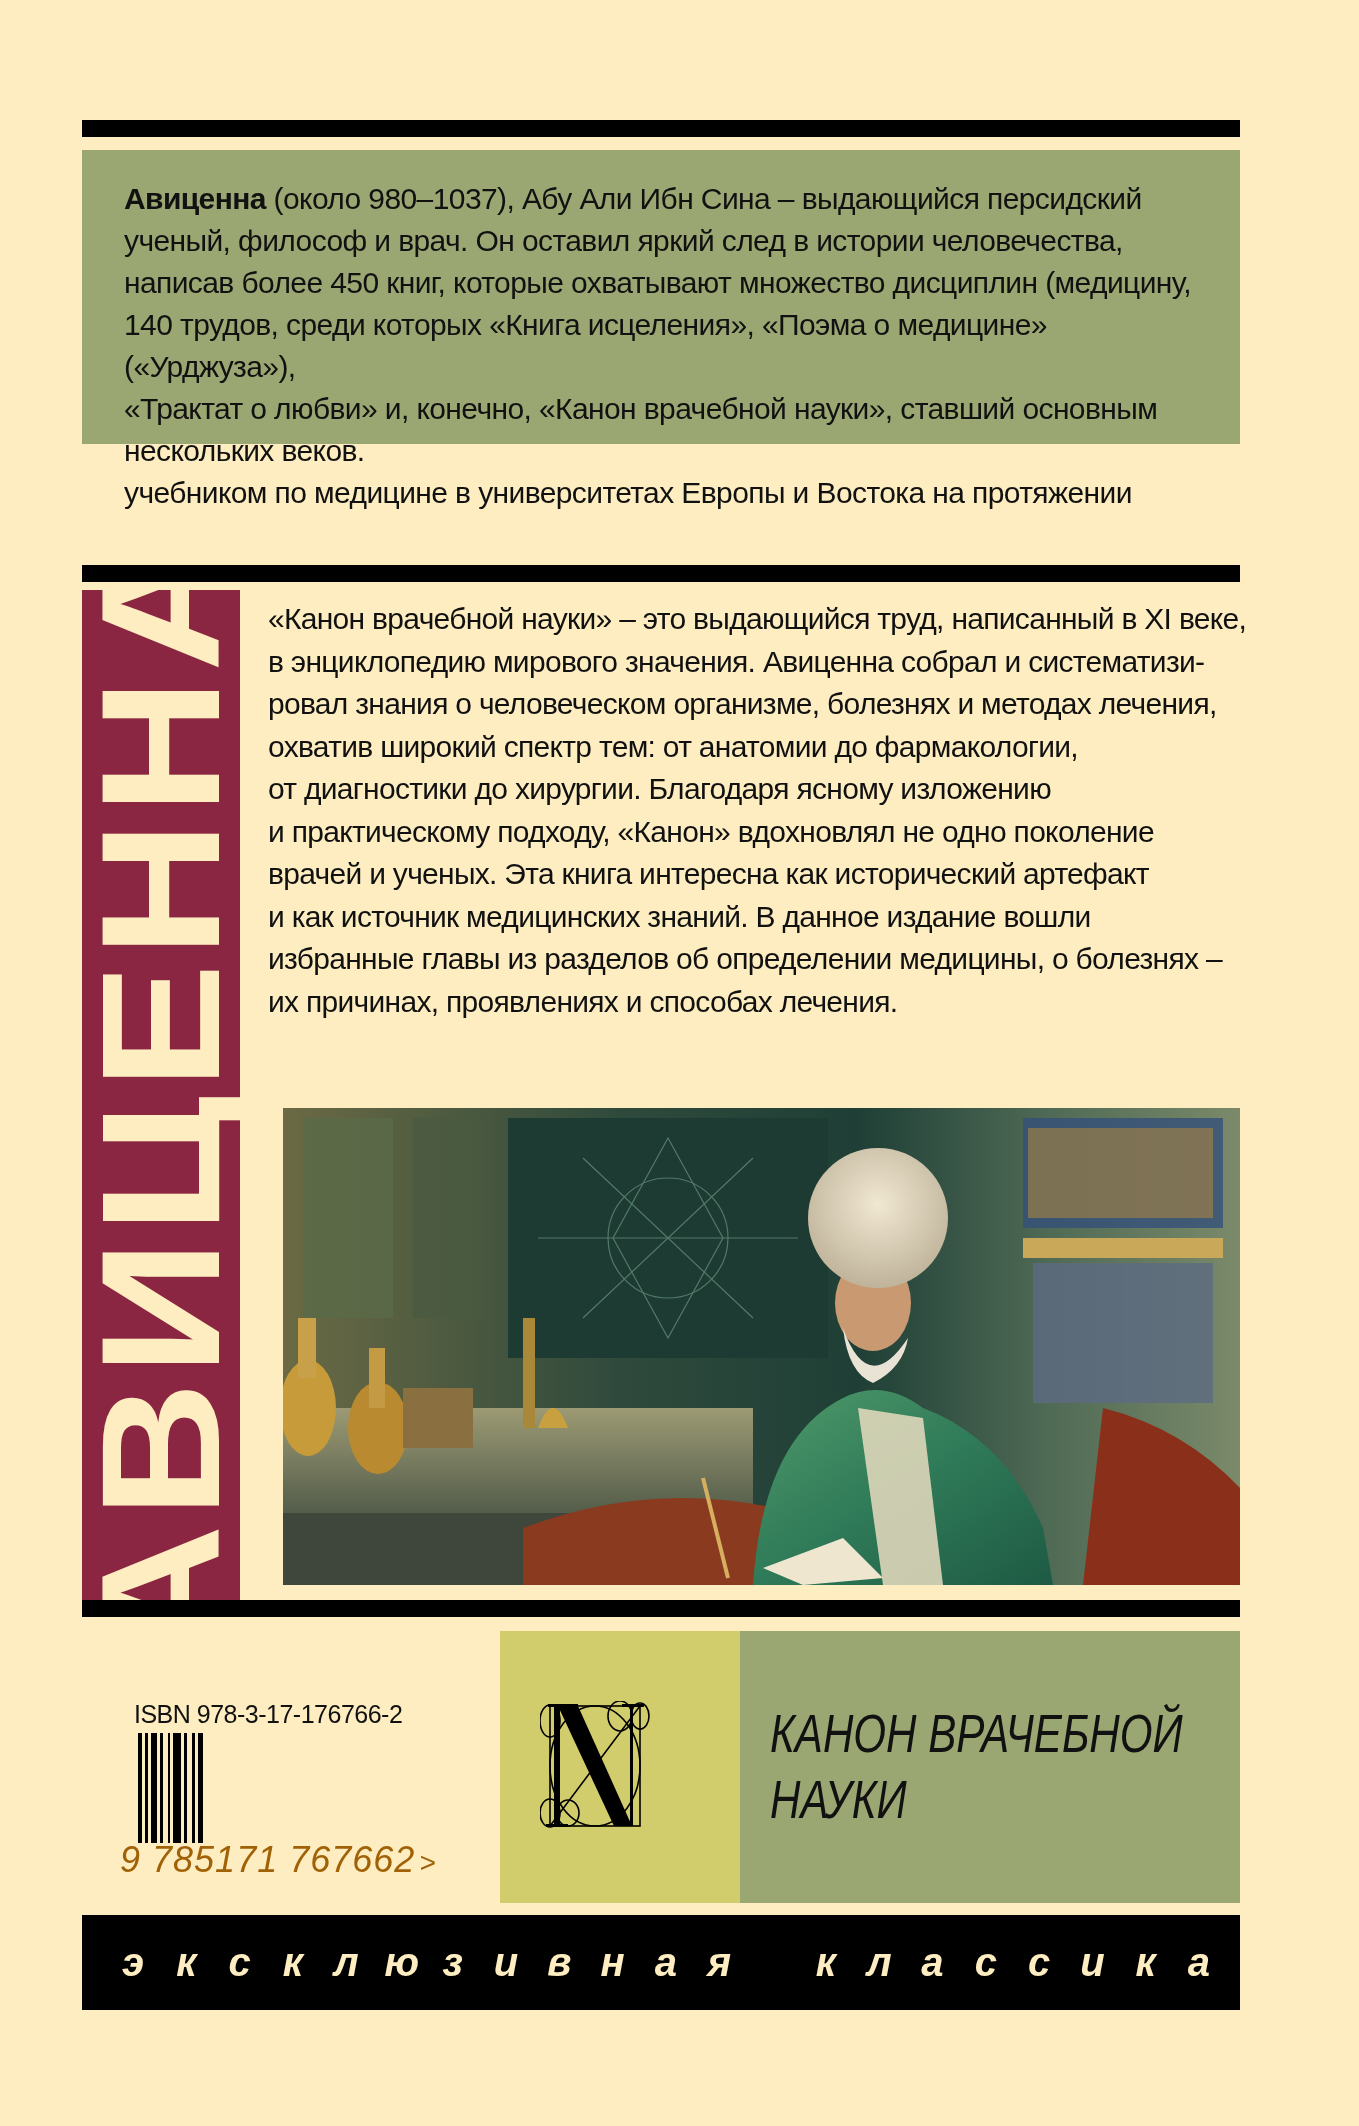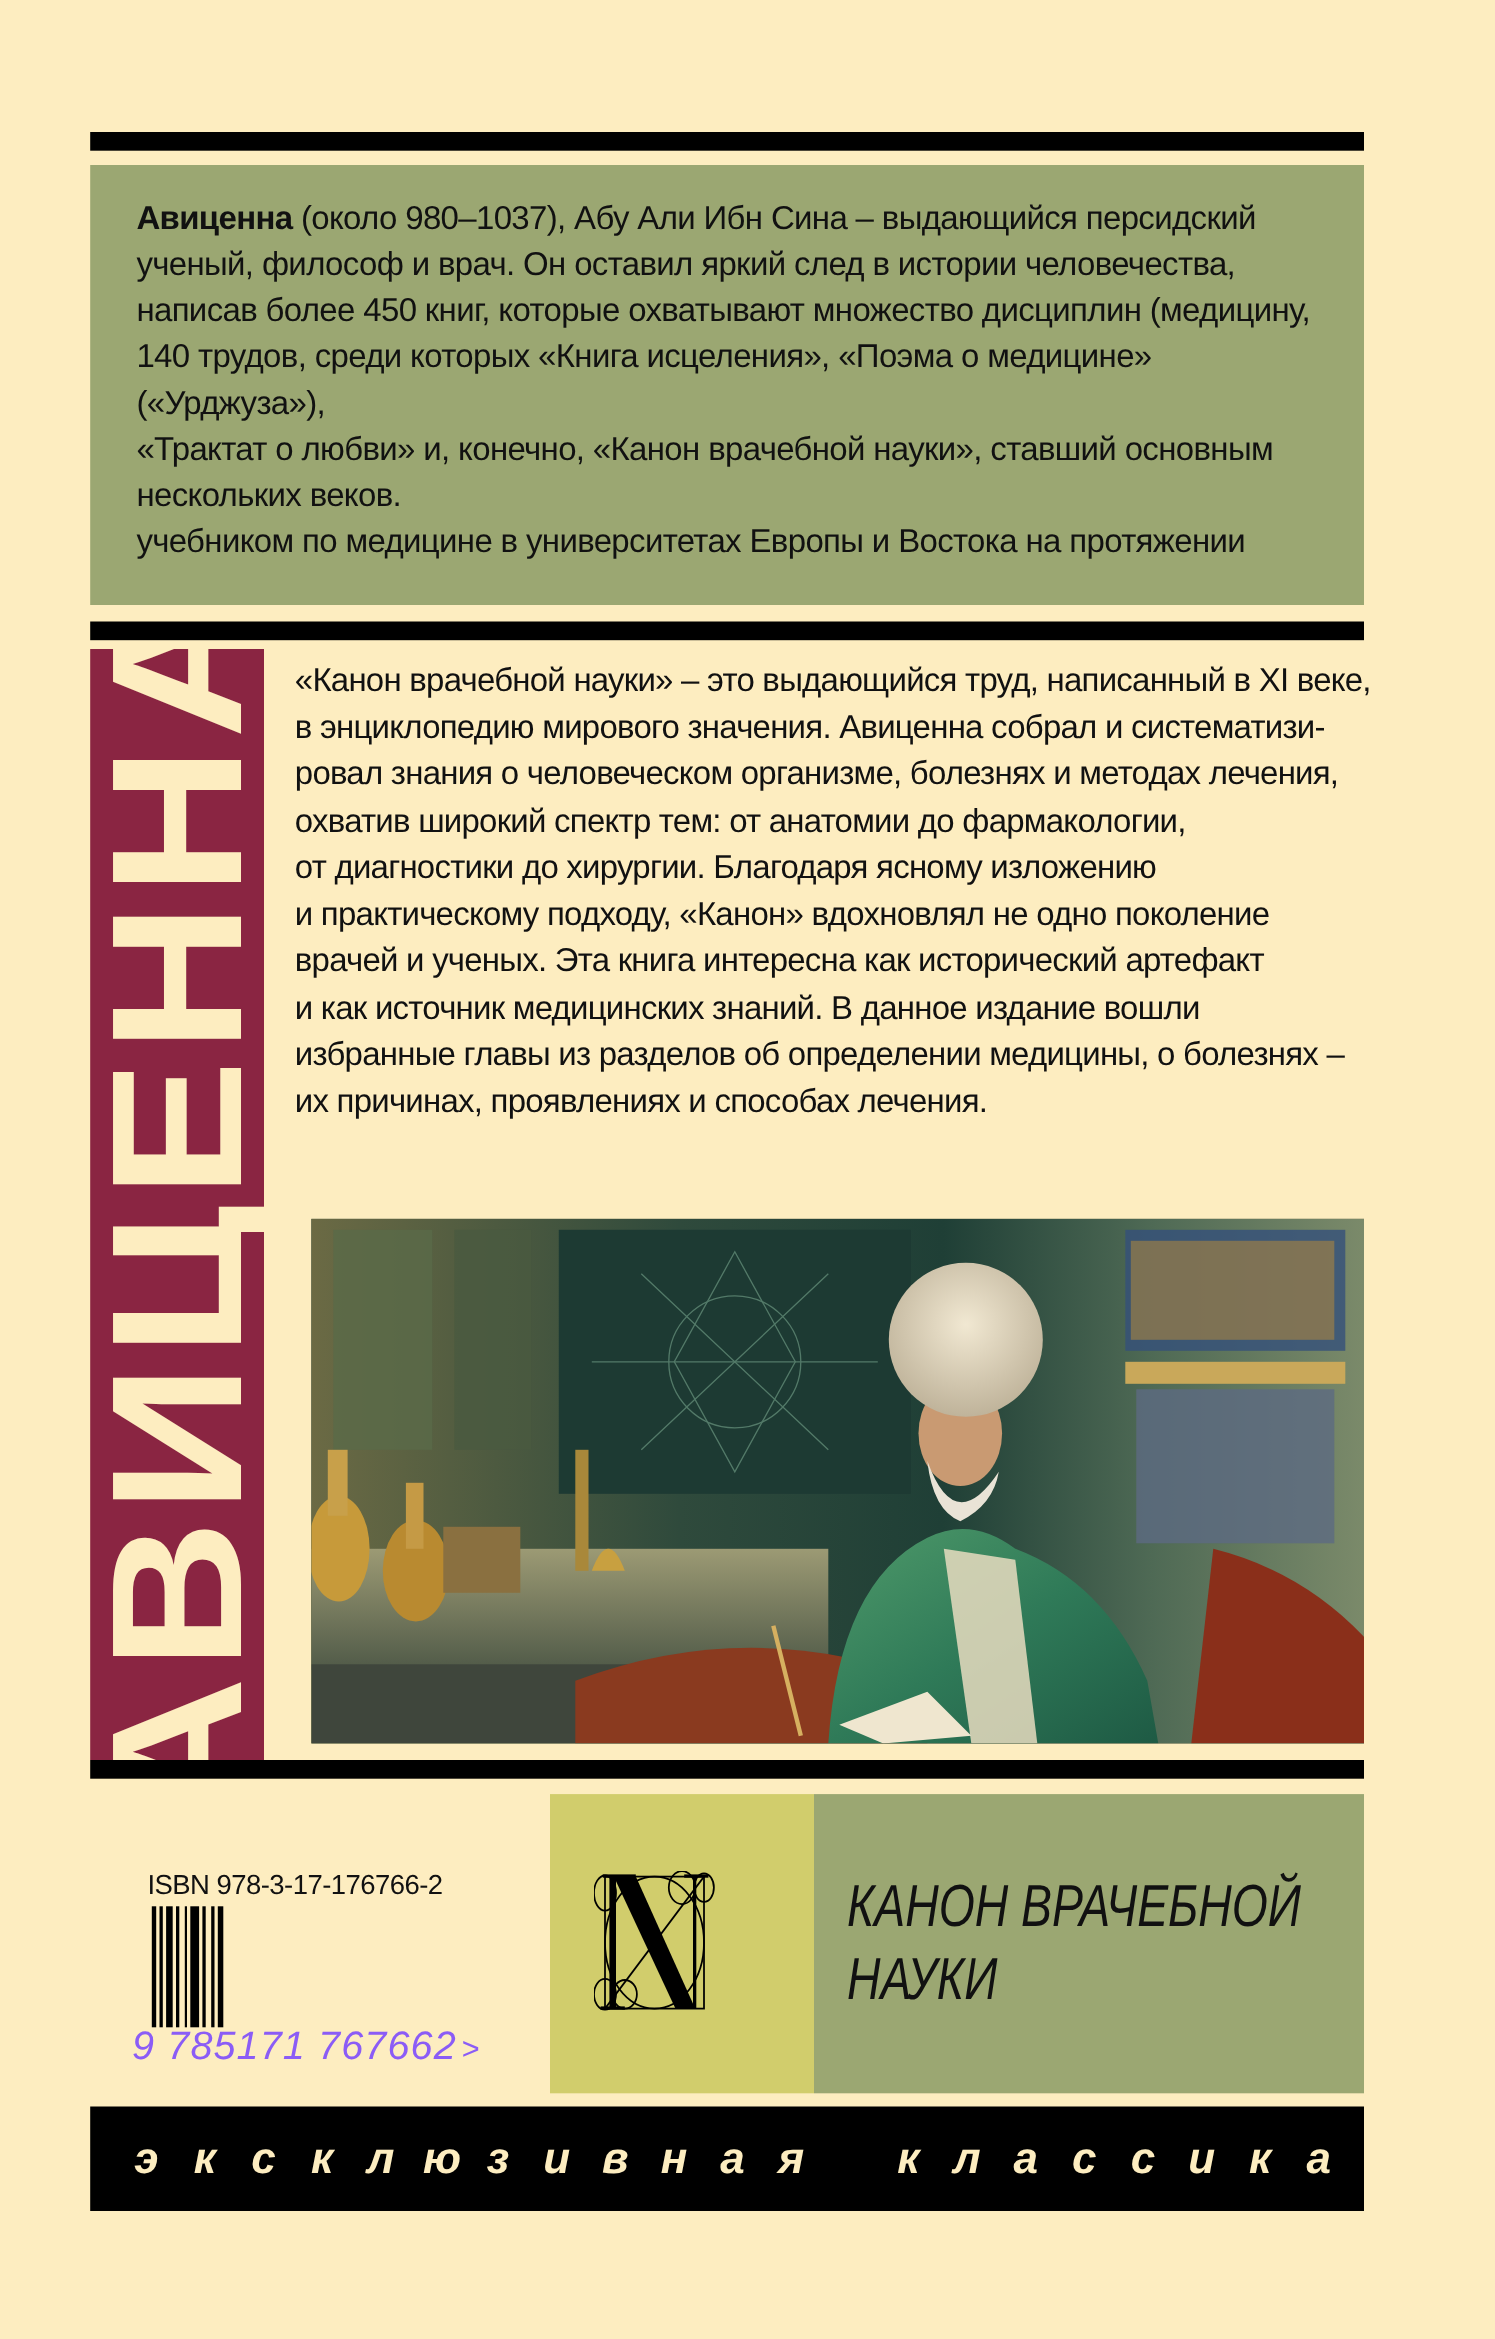--- a/index.html
+++ b/index.html
@@ -5,21 +5,21 @@
     html, body { margin: 0; padding: 0; }
     body {
       width: 1359px; height: 2126px;
       background: #fdedc0;
       position: relative; overflow: hidden;
       font-family: "Liberation Sans", sans-serif;
     }
     .abs { position: absolute; }
     .bar { background: #000; left: 82px; width: 1158px; }
     .bio {
-      left: 82px; top: 150px; width: 1158px; height: 400px;
+      left: 82px; top: 150px; width: 1158px; height: 294px;
       background: #9ba772; box-sizing: border-box;
       padding: 28px 40px 0 42px;
       font-family: "Liberation Sans", sans-serif;
       font-size: 30px; line-height: 42px; color: #111;
       letter-spacing: -0.6px;
     }
     .bio b { font-weight: 700; }
     .vband {
       left: 82px; top: 590px; width: 158px; height: 1010px;
       background: #8a2542;
@@ -44,21 +44,21 @@
     .illus {
       left: 283px; top: 1108px; width: 957px; height: 477px;
       overflow: hidden;
       background: #3a4a35;
     }
     .isbn-wrap { left: 120px; top: 1700px; width: 380px; }
     .isbn-text { font-size: 25px; letter-spacing: -0.5px; color: #111; margin-left: 14px; }
     .barcode { margin-left: 18px; margin-top: 4px; display: flex; height: 110px; align-items: stretch; }
     .barcode i { display: block; background: #000; }
     .barcode b { display: block; }
-    .bc-digits { font-size: 36px; color: #8b5cf6; letter-spacing: 1px; margin-top: -4px; white-space: nowrap; }
+    .bc-digits { font-size: 36px; color: #a16207; letter-spacing: 1px; margin-top: -4px; white-space: nowrap; }
     .ybox { left: 500px; top: 1631px; width: 240px; height: 272px; background: #d1cd6c; }
     .gbox { left: 740px; top: 1631px; width: 500px; height: 272px; background: #9ba772; }
     .booktitle {
       left: 770px; top: 1700px;
       font-style: italic; font-size: 54px; line-height: 66px; color: #111;
       transform: scaleX(0.78); transform-origin: left top;
       white-space: nowrap; letter-spacing: 0px;
     }
     .series {
       left: 82px; top: 1915px; width: 1158px; height: 95px; background: #000;

